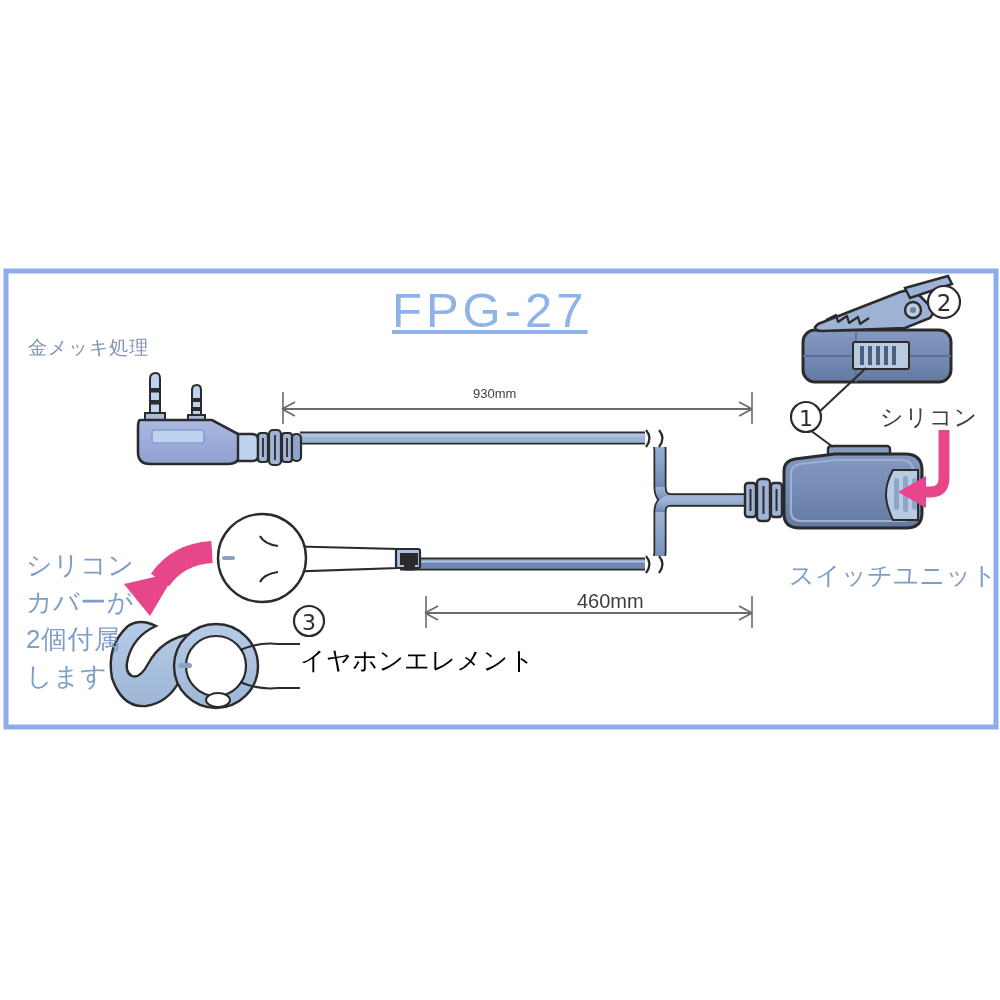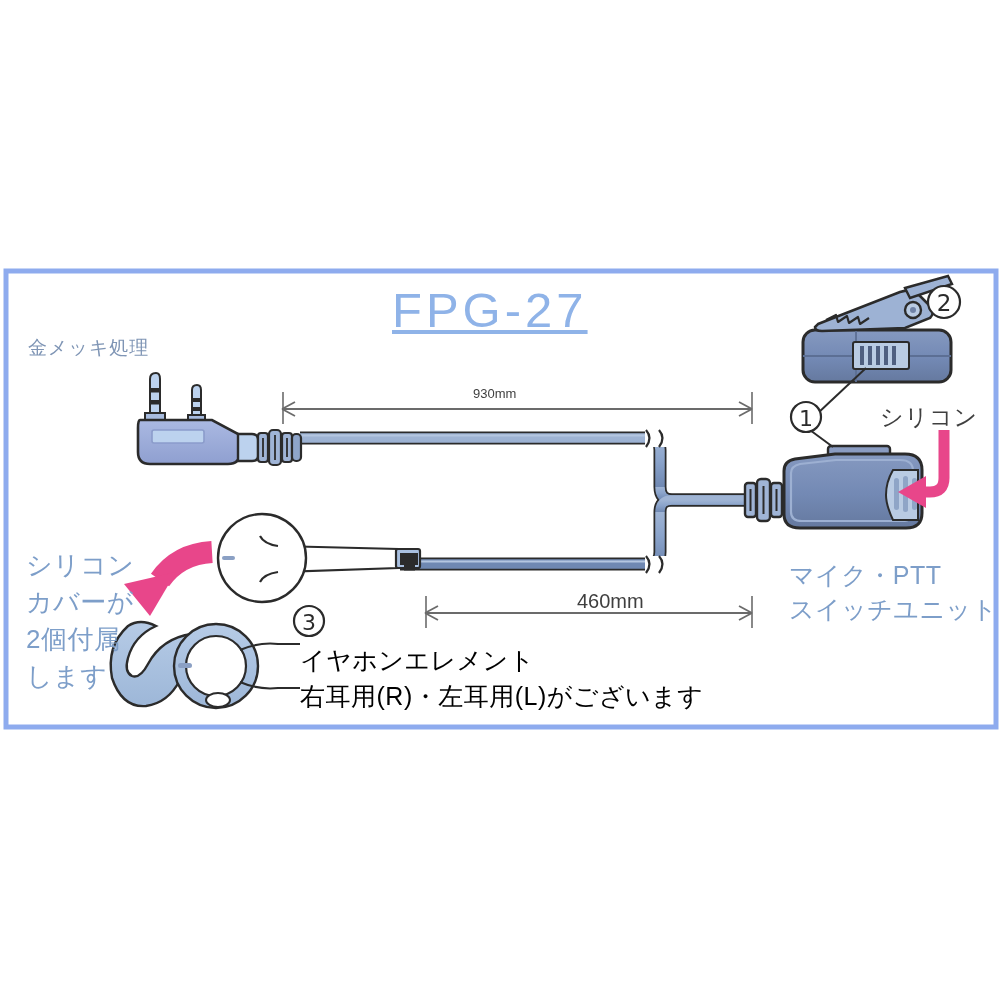--- a/index.html
+++ b/index.html
@@ -241,31 +241,29 @@
 <div class="txt" style="left:392px;top:282px;font-size:49px;letter-spacing:4px;color:#8fb3e8;text-decoration:underline;">FPG-27</div>
 
 <div class="txt" style="left:28px;top:337px;font-size:19px;color:#7f95b5;letter-spacing:1px;">金メッキ処理</div>
 
 <div style="position:absolute;left:686px;top:285px;font-size:25px;color:#8fafd8;line-height:1.35;letter-spacing:1px;">
 </div>
 
 <div class="txt" style="left:880px;top:404px;font-size:23px;color:#3f3f3f;letter-spacing:1px;">シリコン</div>
 
 <div style="position:absolute;left:789px;top:559px;font-size:25px;color:#7d9ec9;line-height:1.35;letter-spacing:0.5px;">
-  <div>マイク・PTT</div>
   <div>スイッチユニット</div>
 </div>
 
 <div style="position:absolute;left:26px;top:534px;font-size:26px;color:#7d9ec9;line-height:1.42;letter-spacing:0.5px;margin-top:13px;">
   <div>シリコン</div>
   <div>カバーが</div>
   <div>2個付属</div>
   <div>します</div>
 </div>
 
 <div style="position:absolute;left:300px;top:642px;font-size:25px;color:#000000;line-height:1.45;letter-spacing:0.5px;">
   <div>イヤホンエレメント</div>
-  <div>右耳用(R)・左耳用(L)がございます</div>
 </div>
 
 <div class="txt" style="left:473px;top:386px;font-size:13px;color:#3f3f3f;">930mm</div>
 
 <div class="txt" style="left:557px;top:590px;font-size:20px;color:#3f3f3f;margin-left:20px;">460mm</div>
 
 </body></html>

